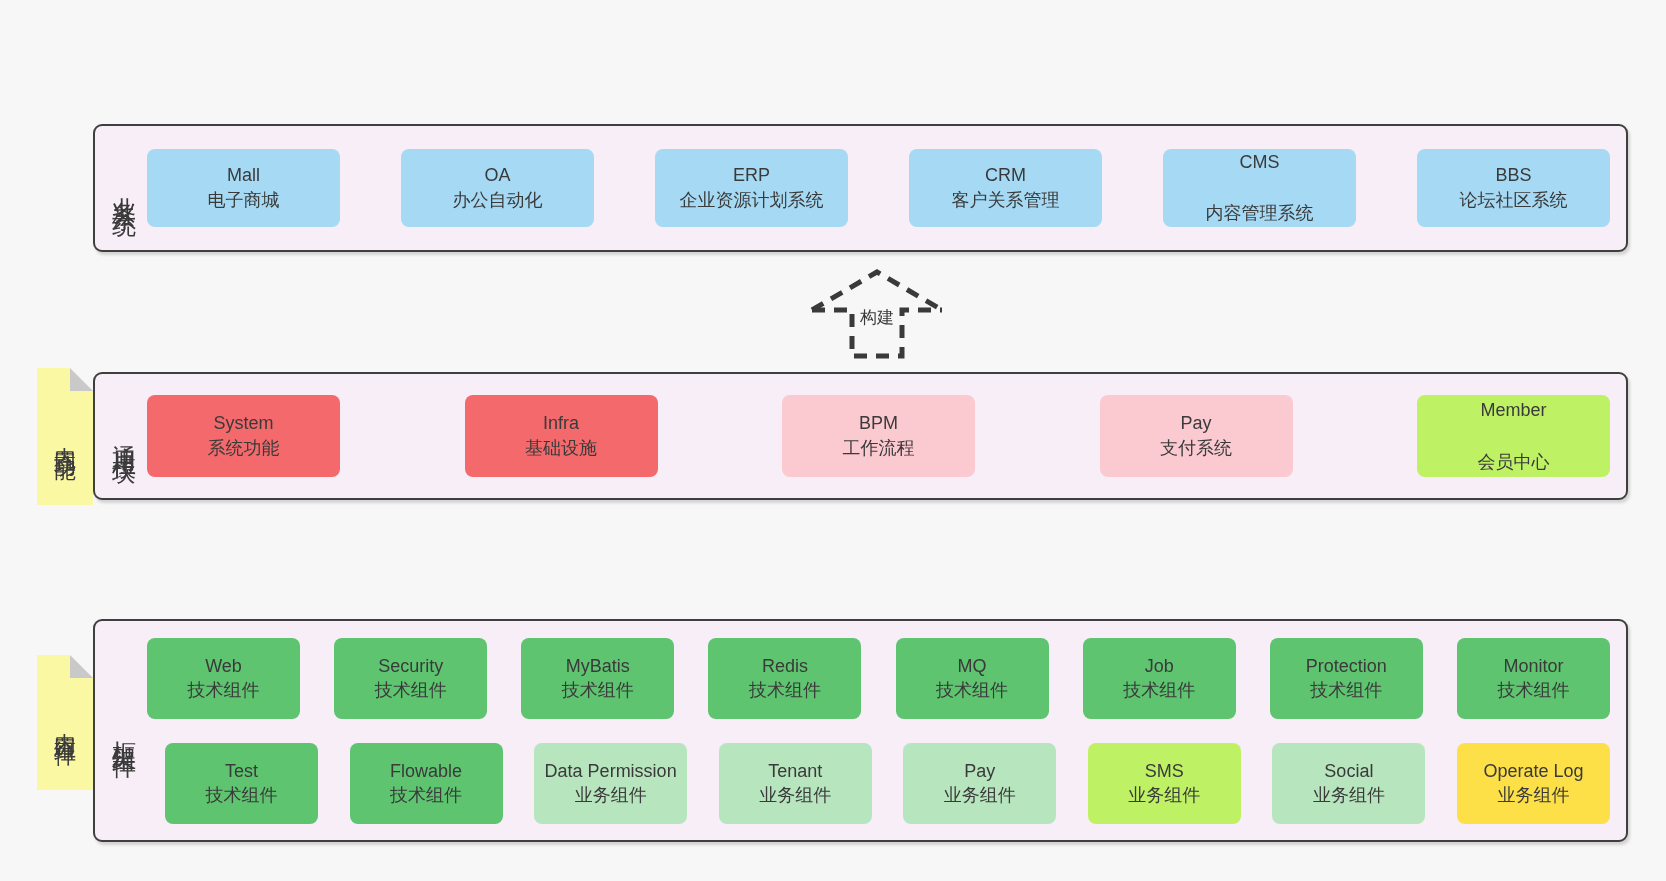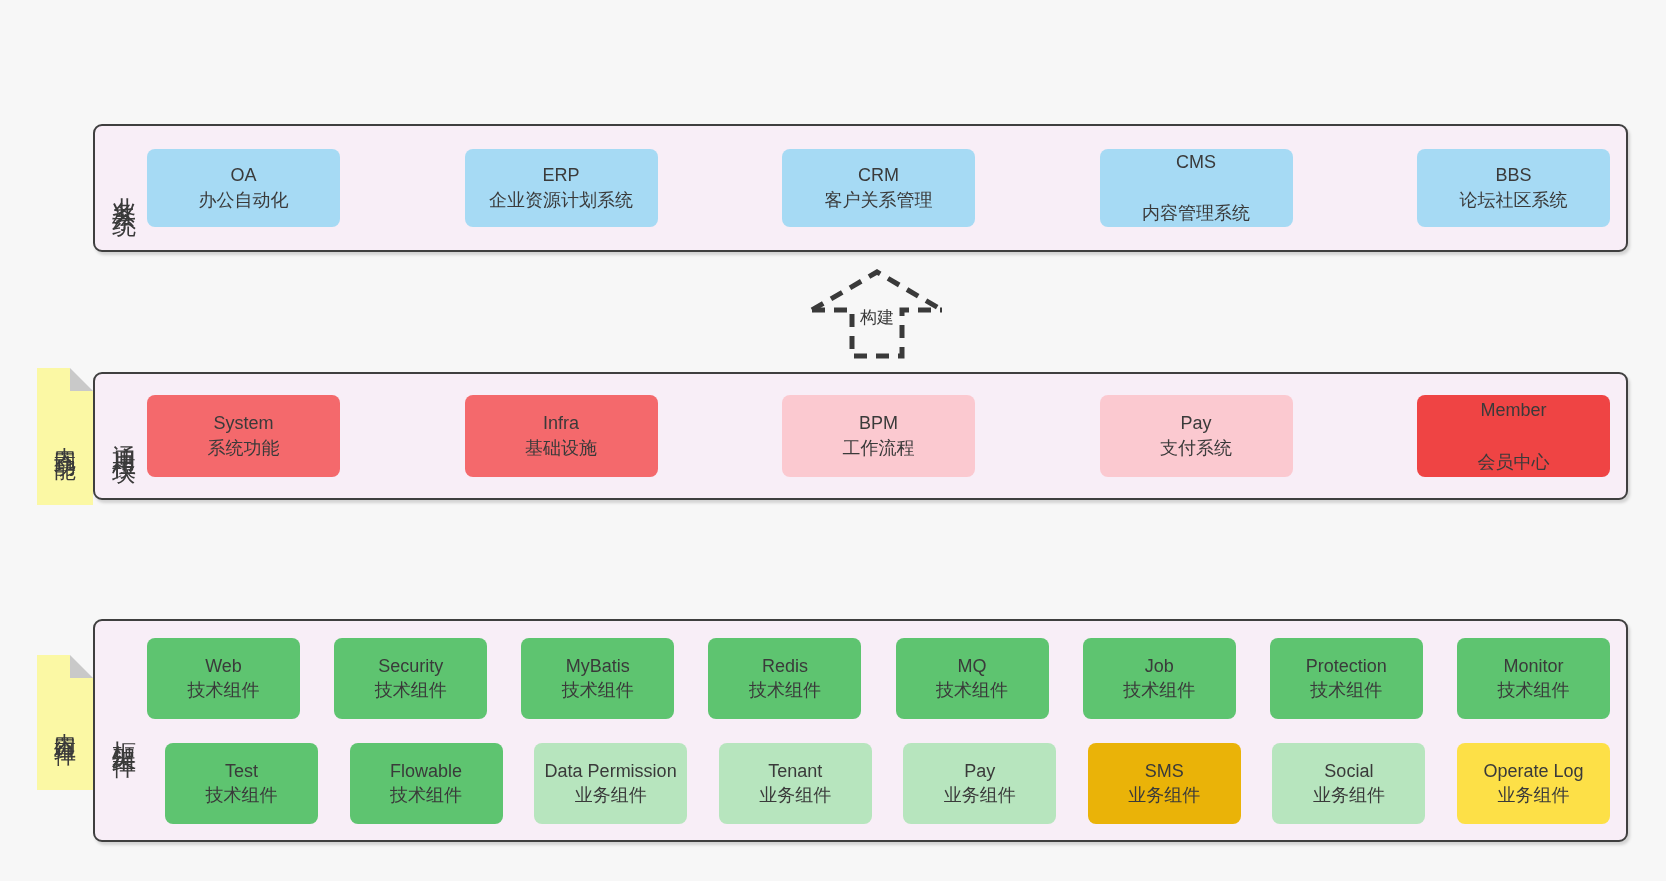--- a/index.html
+++ b/index.html
@@ -101,20 +101,24 @@
   <div class="tab tab-3">
     <span class="tab-fold"></span>
     <span class="tab-label">内置组件</span>
   </div>
 
   <div class="layer layer-1">
     <span class="layer-label">业务系统</span>
     <div class="rows">
         <div class="row">
           <div class="box" style="background: rgb(166, 218, 244);">
+    <span class="box-name">Mall</span>
+    <span class="box-desc">电子商城</span>
+  </div>
+          <div class="box" style="background: rgb(166, 218, 244);">
     <span class="box-name">OA</span>
     <span class="box-desc">办公自动化</span>
   </div>
           <div class="box" style="background: rgb(166, 218, 244);">
     <span class="box-name">ERP</span>
     <span class="box-desc">企业资源计划系统</span>
   </div>
           <div class="box" style="background: rgb(166, 218, 244);">
     <span class="box-name">CRM</span>
     <span class="box-desc">客户关系管理</span>
@@ -144,21 +148,21 @@
     <span class="box-desc">基础设施</span>
   </div>
           <div class="box" style="background: rgb(251, 201, 208);">
     <span class="box-name">BPM</span>
     <span class="box-desc">工作流程</span>
   </div>
           <div class="box" style="background: rgb(251, 201, 208);">
     <span class="box-name">Pay</span>
     <span class="box-desc">支付系统</span>
   </div>
-          <div class="box" style="background: #ef4444; gap: 27px;">
+          <div class="box" style="background: #bef264; gap: 27px;">
     <span class="box-name">Member</span>
     <span class="box-desc">会员中心</span>
   </div>
         </div>
       </div>
   </div>
 
   <div class="layer layer-3">
     <span class="layer-label">框架组件</span>
     <div class="rows">
@@ -210,21 +214,21 @@
     <span class="box-desc">业务组件</span>
   </div>
           <div class="box" style="background: rgb(183, 229, 190);">
     <span class="box-name">Tenant</span>
     <span class="box-desc">业务组件</span>
   </div>
           <div class="box" style="background: rgb(183, 229, 190);">
     <span class="box-name">Pay</span>
     <span class="box-desc">业务组件</span>
   </div>
-          <div class="box" style="background: #eab308; text-align: center;">
+          <div class="box" style="background: #bef264; text-align: center;">
     <span class="box-name">SMS</span>
     <span class="box-desc">业务组件</span>
   </div>
           <div class="box" style="background: rgb(183, 229, 190);">
     <span class="box-name">Social</span>
     <span class="box-desc">业务组件</span>
   </div>
           <div class="box" style="background: #fde047;">
     <span class="box-name">Operate Log</span>
     <span class="box-desc">业务组件</span>

